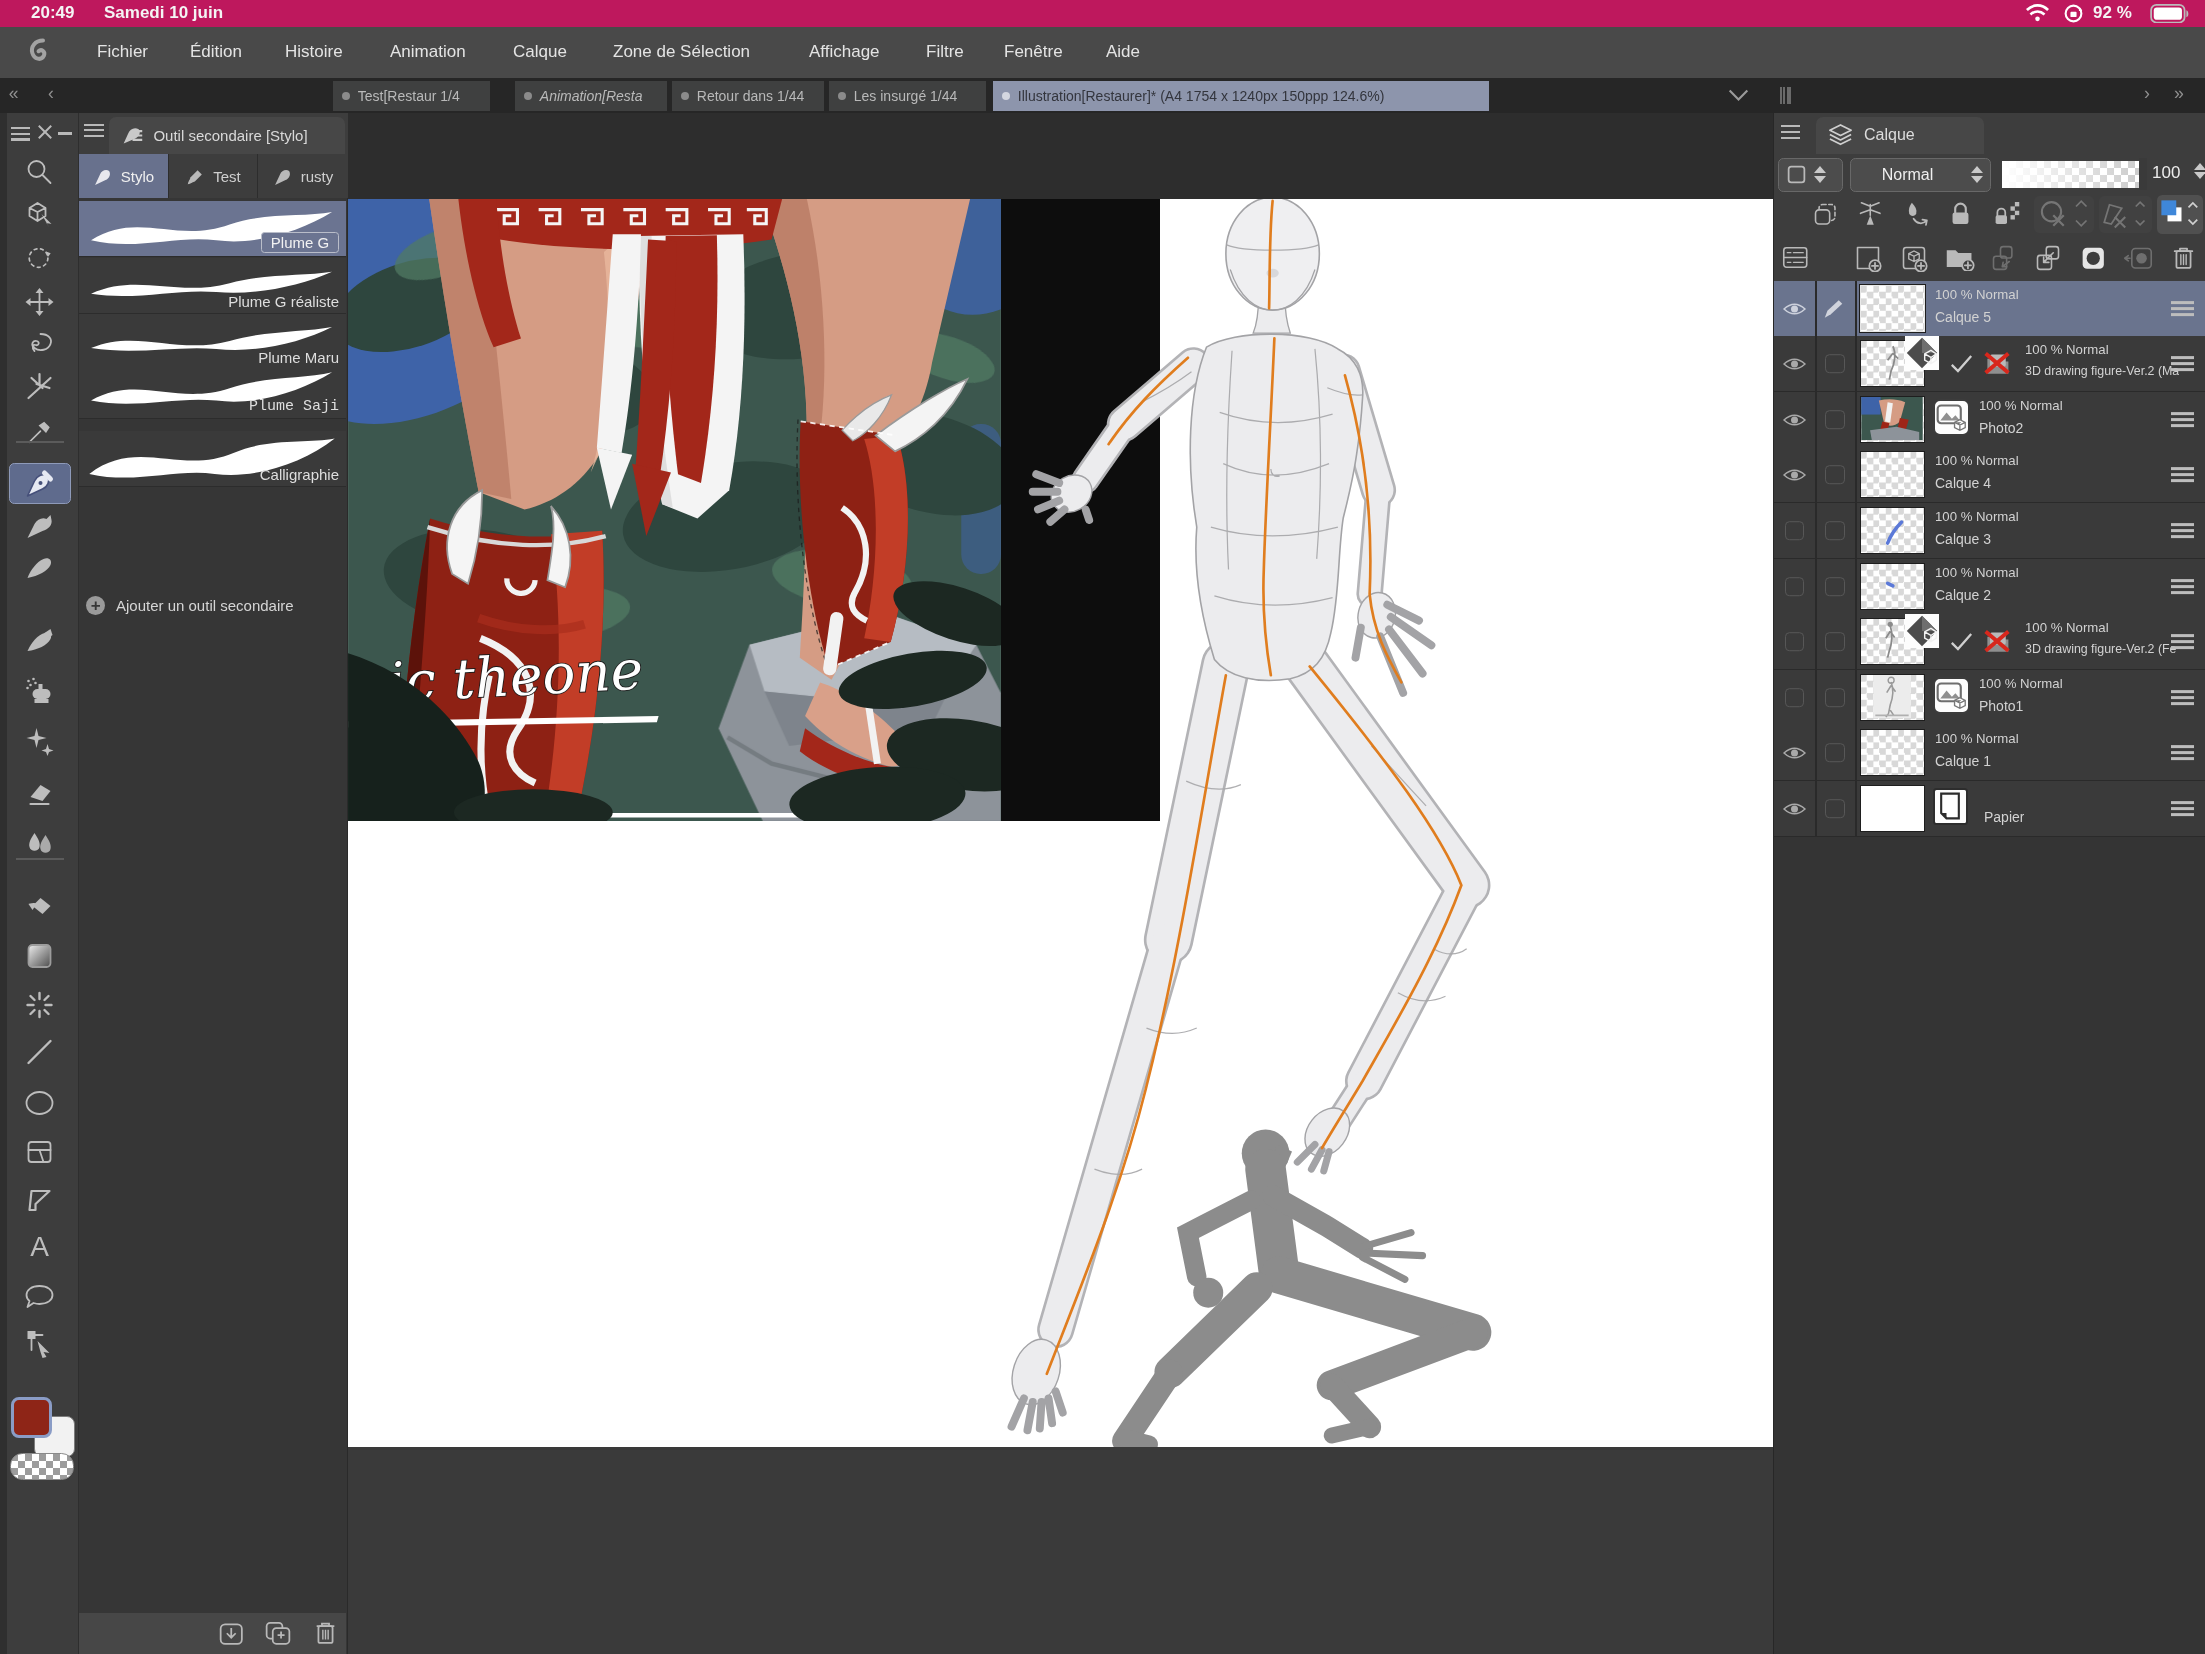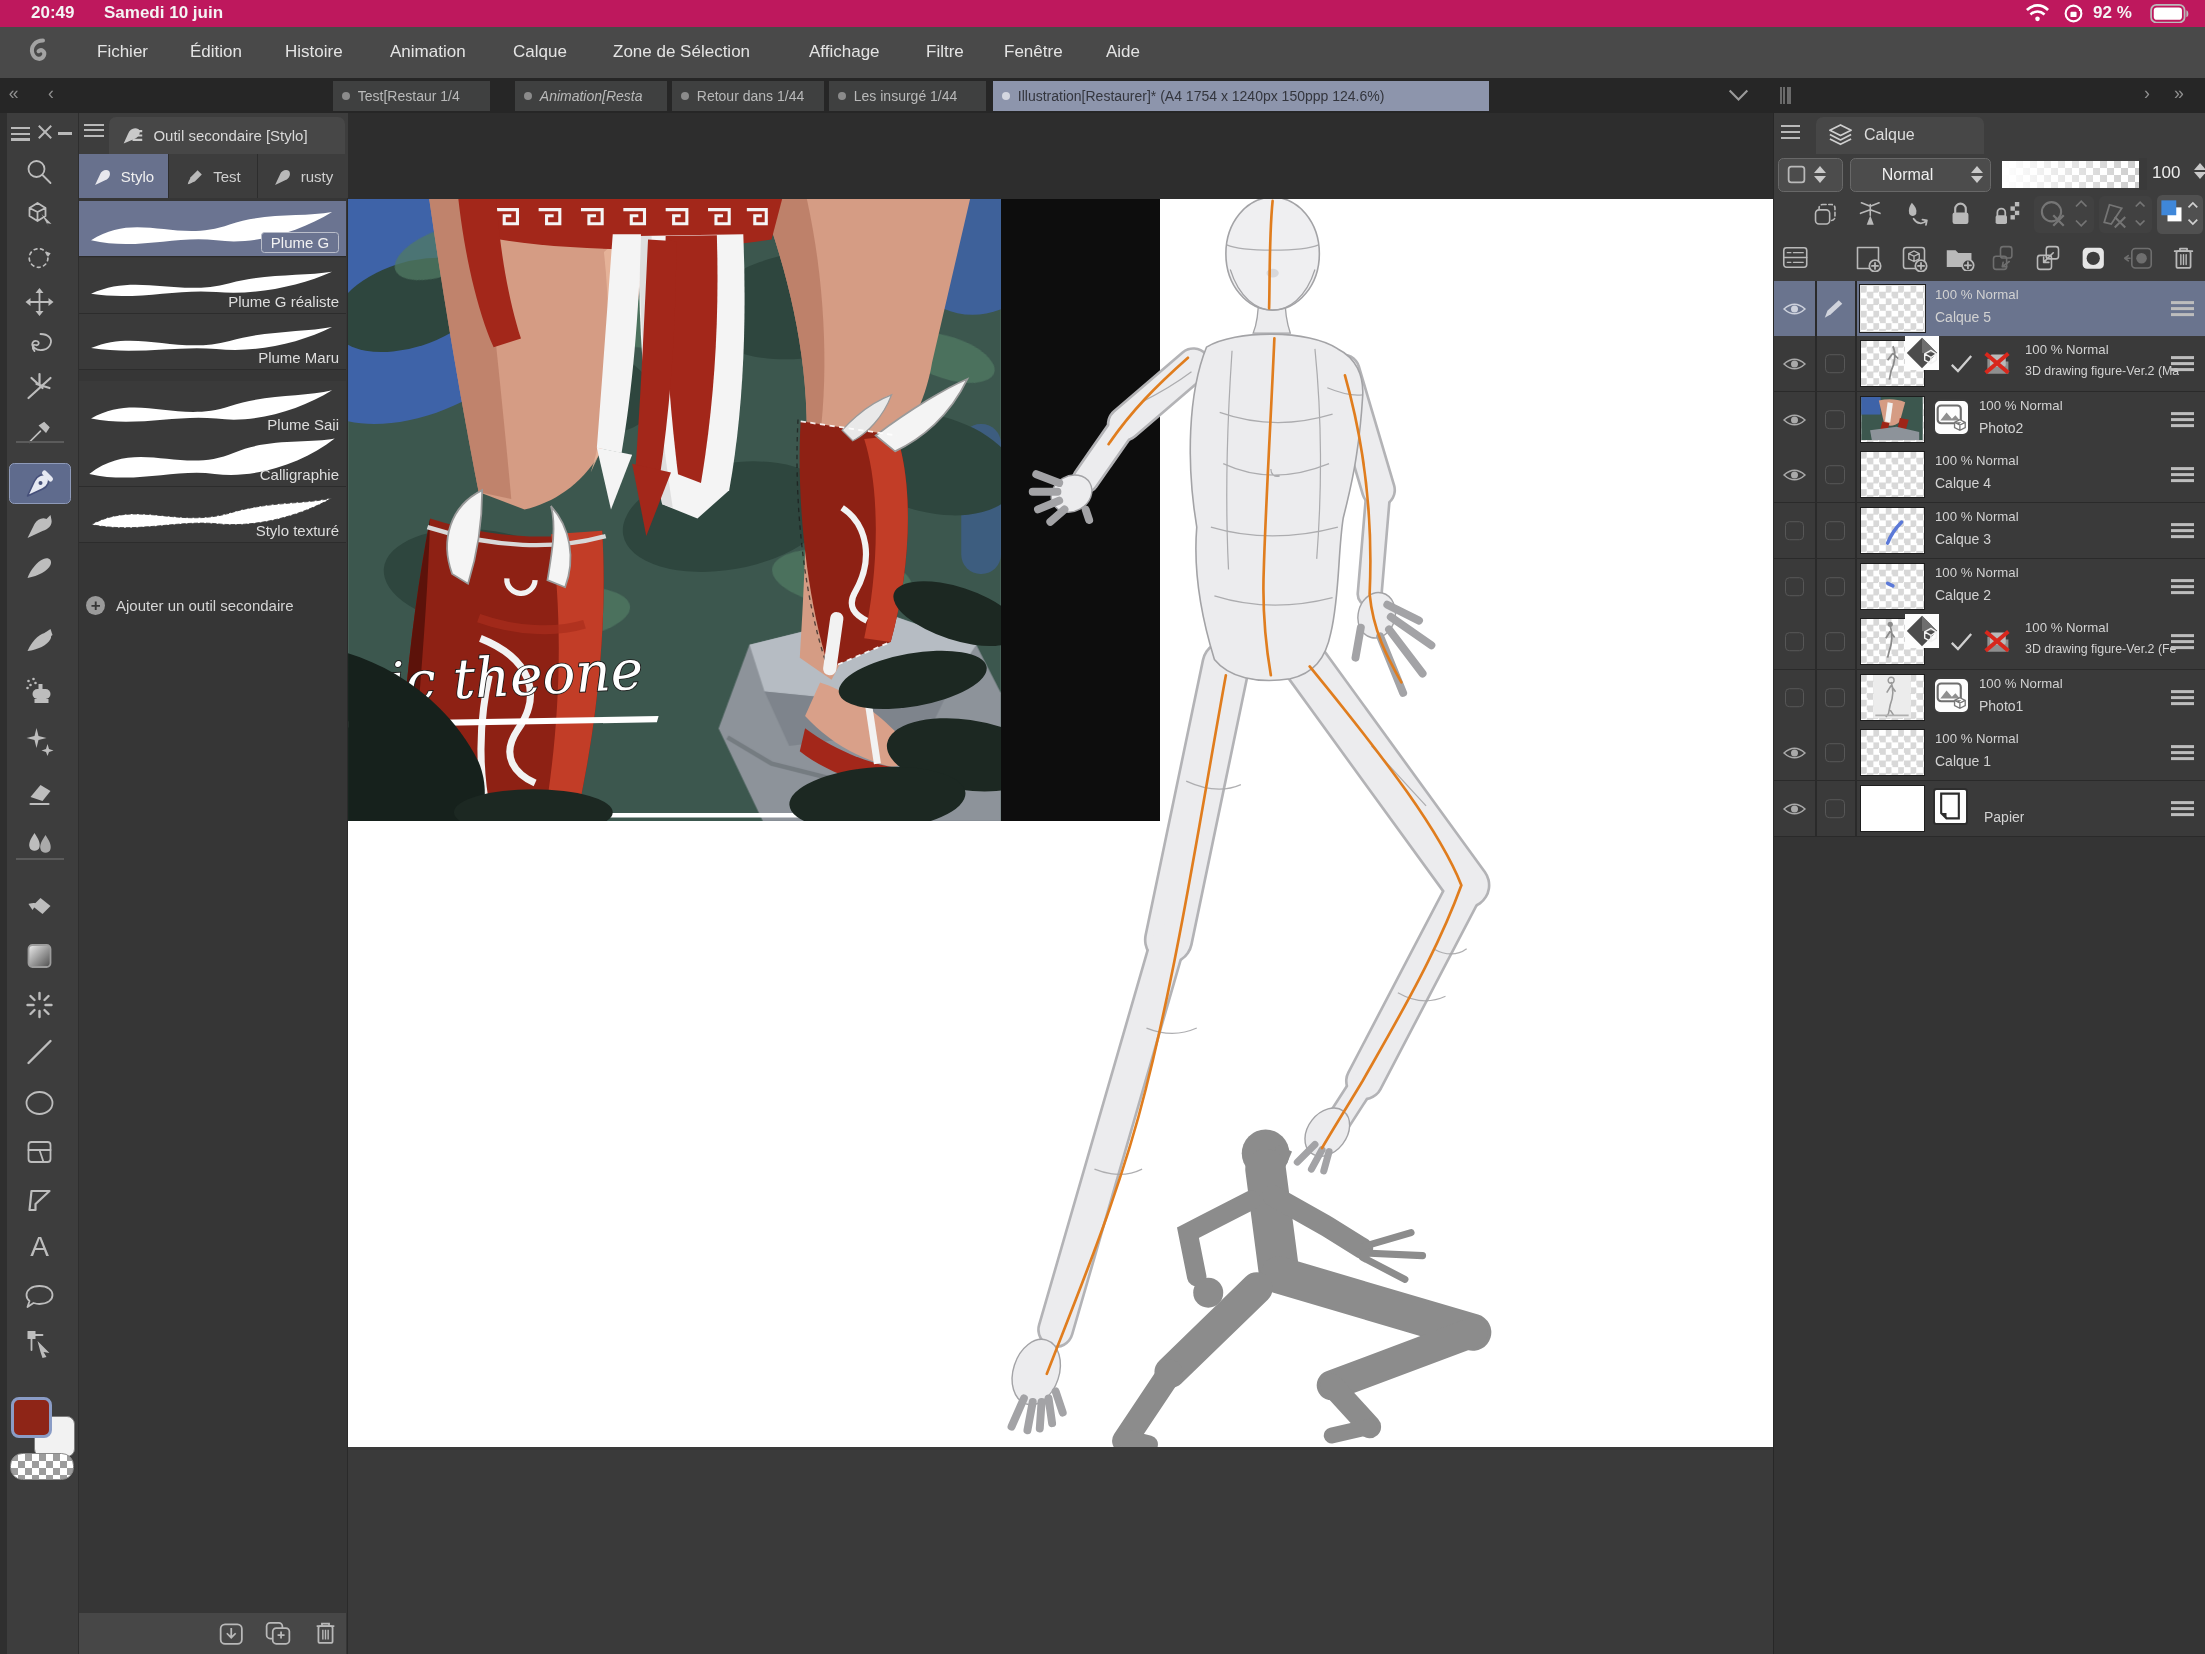--- a/index.html
+++ b/index.html
@@ -405,37 +405,31 @@
           <path d="M8 36 C60 12 105 40 165 24 C205 13 250 16 281 11 C245 27 195 38 150 34 C105 30 60 44 8 36 Z" fill="#fff"></path>
         </svg>
       <span class="brush-label">Plume G réaliste</span>
     </div>
     <div class="brush-row" style="top:201px;">
       <svg width="256" height="46" viewBox="0 0 290 52">
           <path d="M8 34 C60 12 105 42 165 26 C205 14 250 16 281 10 C245 28 195 40 150 35 C105 31 60 42 8 34 Z" fill="#fff"></path>
         </svg>
       <span class="brush-label">Plume Maru</span>
     </div>
-    <div class="brush-row" style="top:268px;">
+    <div class="brush-row" style="top:250px;font-family:Liberation Mono, monospace;">
       <svg width="256" height="46" viewBox="0 0 290 52">
           <path d="M8 38 C60 8 105 44 165 24 C205 10 250 14 281 6 C245 28 195 44 150 38 C105 33 60 48 8 38 Z" fill="#fff"></path>
         </svg>
       <span class="brush-label">Plume Saji</span>
     </div>
     <div class="brush-row" style="top:318px;">
       <svg width="256" height="46" viewBox="0 0 290 52">
           <path d="M6 44 C60 2 110 46 170 20 C210 3 255 10 284 4 C248 32 195 50 148 44 C103 38 58 56 6 44 Z" fill="#fff"></path>
         </svg>
       <span class="brush-label">Calligraphie</span>
-    </div>
-    <div class="brush-row" style="top:374px;">
-      <svg width="256" height="46" viewBox="0 0 290 52">
-          <path d="M8 38 C60 10 105 42 165 25 C205 12 250 15 281 8 C245 28 195 42 150 37 C105 33 60 48 8 38 Z" fill="#fff" stroke="#3a3a3a" stroke-width="1" stroke-dasharray="5 2"></path>
-        </svg>
-      <span class="brush-label">Stylo texturé</span>
     </div>
 
     <div class="addrow" style="top:483px;">
       <span class="plus-circle">+</span>
       <span>Ajouter un outil secondaire</span>
     </div>
 
     <div class="subtool-footer">
       <span class="abs" style="left:139px;top:7px;">
         <svg width="26.5" height="26.5" viewBox="0 0 30 30">

